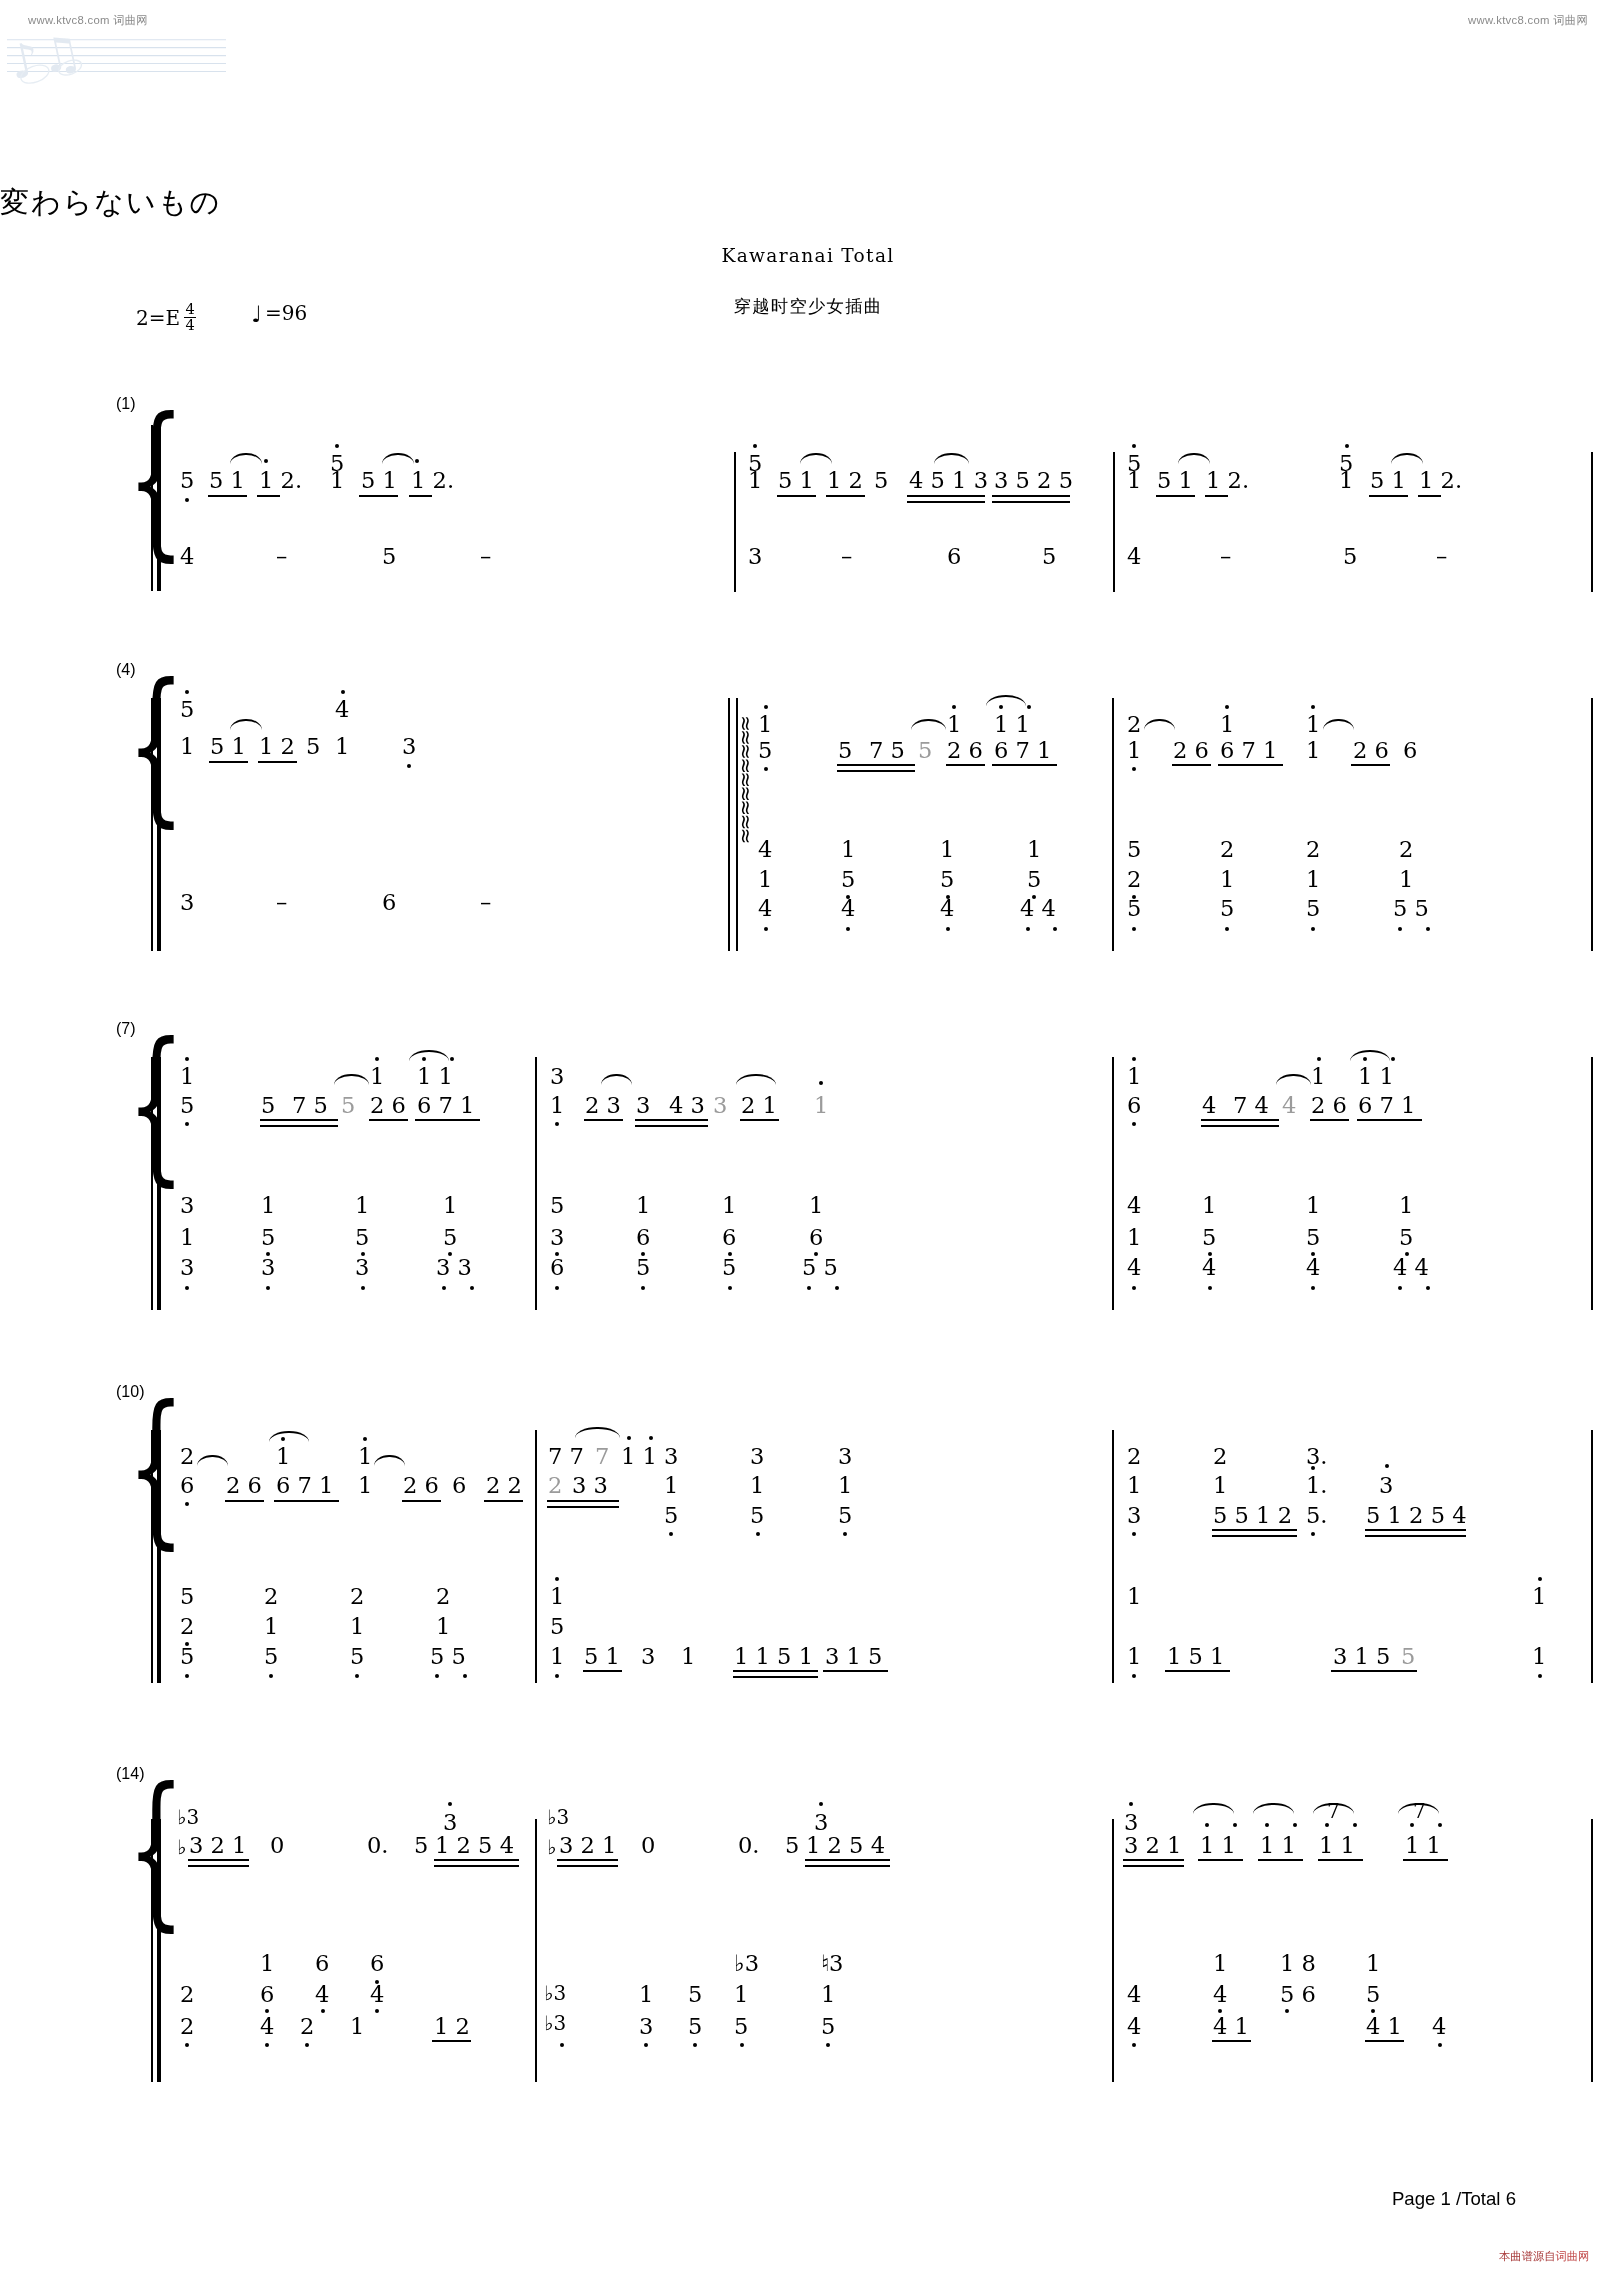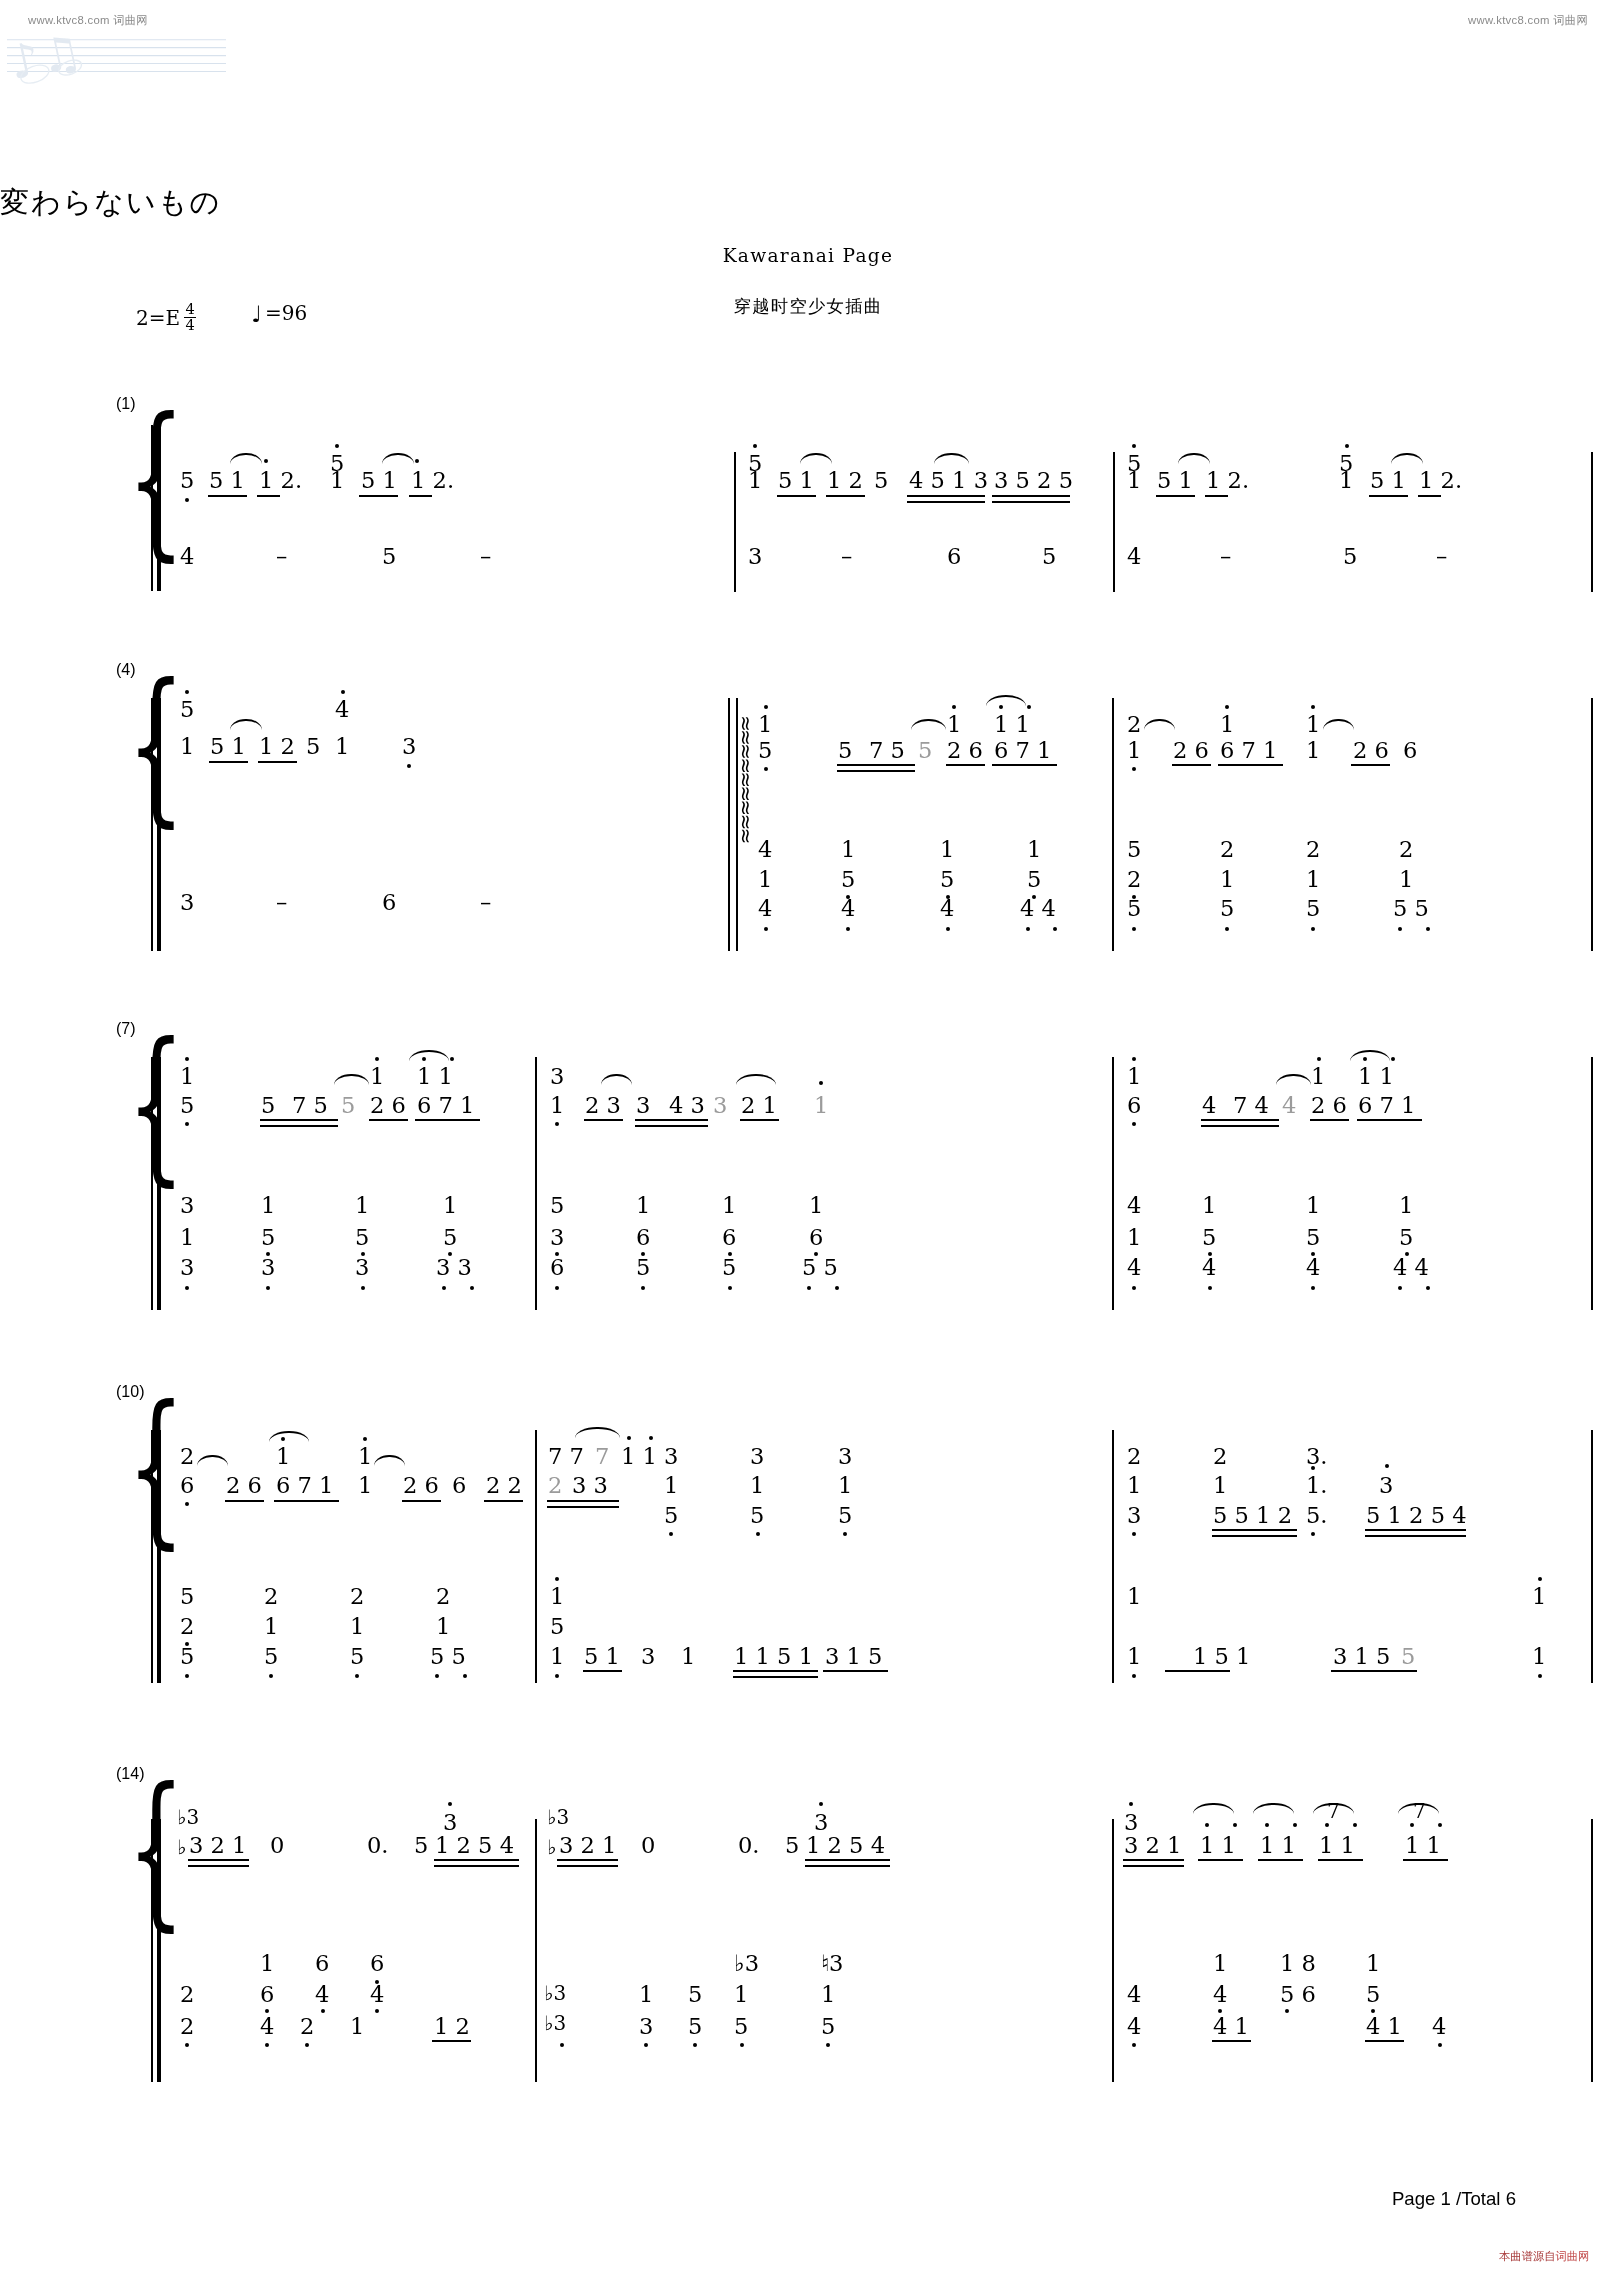--- a/index.html
+++ b/index.html
@@ -208,21 +208,21 @@
     <text x="10" y="70" transform="rotate(-12 10 70)">♪</text>
     <text x="55" y="62" transform="rotate(-12 55 62)">♫</text>
   </g>
   <g stroke="#c2d2e2" stroke-width="2" fill="none">
     <ellipse cx="42" cy="62" rx="22" ry="12" transform="rotate(-20 42 62)"></ellipse>
     <ellipse cx="95" cy="52" rx="18" ry="10" transform="rotate(-20 95 52)"></ellipse>
   </g>
 </svg>
 
 <div class="title">変わらないもの</div>
-<div class="subtitle-romaji">Kawaranai Page</div>
+<div class="subtitle-romaji">Kawaranai Total</div>
 <div class="subtitle-cn">穿越时空少女插曲</div>
 
 <div class="keysig">
   <span>2=E</span>
   <span class="frac">
     <span class="num">4</span>
     <span class="den">4</span>
   </span>
 </div>
 <div class="tempo">
@@ -666,21 +666,21 @@
   <div class="tok" style="left:565px;top:245px;">1</div>
   <div class="tok" style="left:618px;top:245px;">1 1 5 1</div>
   <div class="beam" style="left:617px;top:270px;width:85px;"></div>
   <div class="beam" style="left:617px;top:276px;width:85px;"></div>
   <div class="tok" style="left:709px;top:245px;">3 1 5</div>
   <div class="beam" style="left:707px;top:270px;width:65px;"></div>
 
   <div class="tok" style="left:1011px;top:185px;">1</div>
   <div class="tok" style="left:1011px;top:245px;">1</div>
   <div class="dotd" style="left:1016px;top:274px;"></div>
-  <div class="tok" style="left:1051px;top:245px;margin-left:26px;">1 5 1</div>
+  <div class="tok" style="left:1051px;top:245px;">1 5 1</div>
   <div class="beam" style="left:1049px;top:270px;width:65px;"></div>
   <div class="tok" style="left:1217px;top:245px;">3 1 5</div>
   <div class="tok gray" style="left:1285px;top:245px;">5</div>
   <div class="beam" style="left:1215px;top:270px;width:86px;"></div>
   <div class="tok" style="left:1416px;top:185px;">1</div>
   <div class="dotu" style="left:1422px;top:177px;"></div>
   <div class="tok" style="left:1416px;top:245px;">1</div>
   <div class="dotd" style="left:1422px;top:274px;"></div>
 </div>
 

